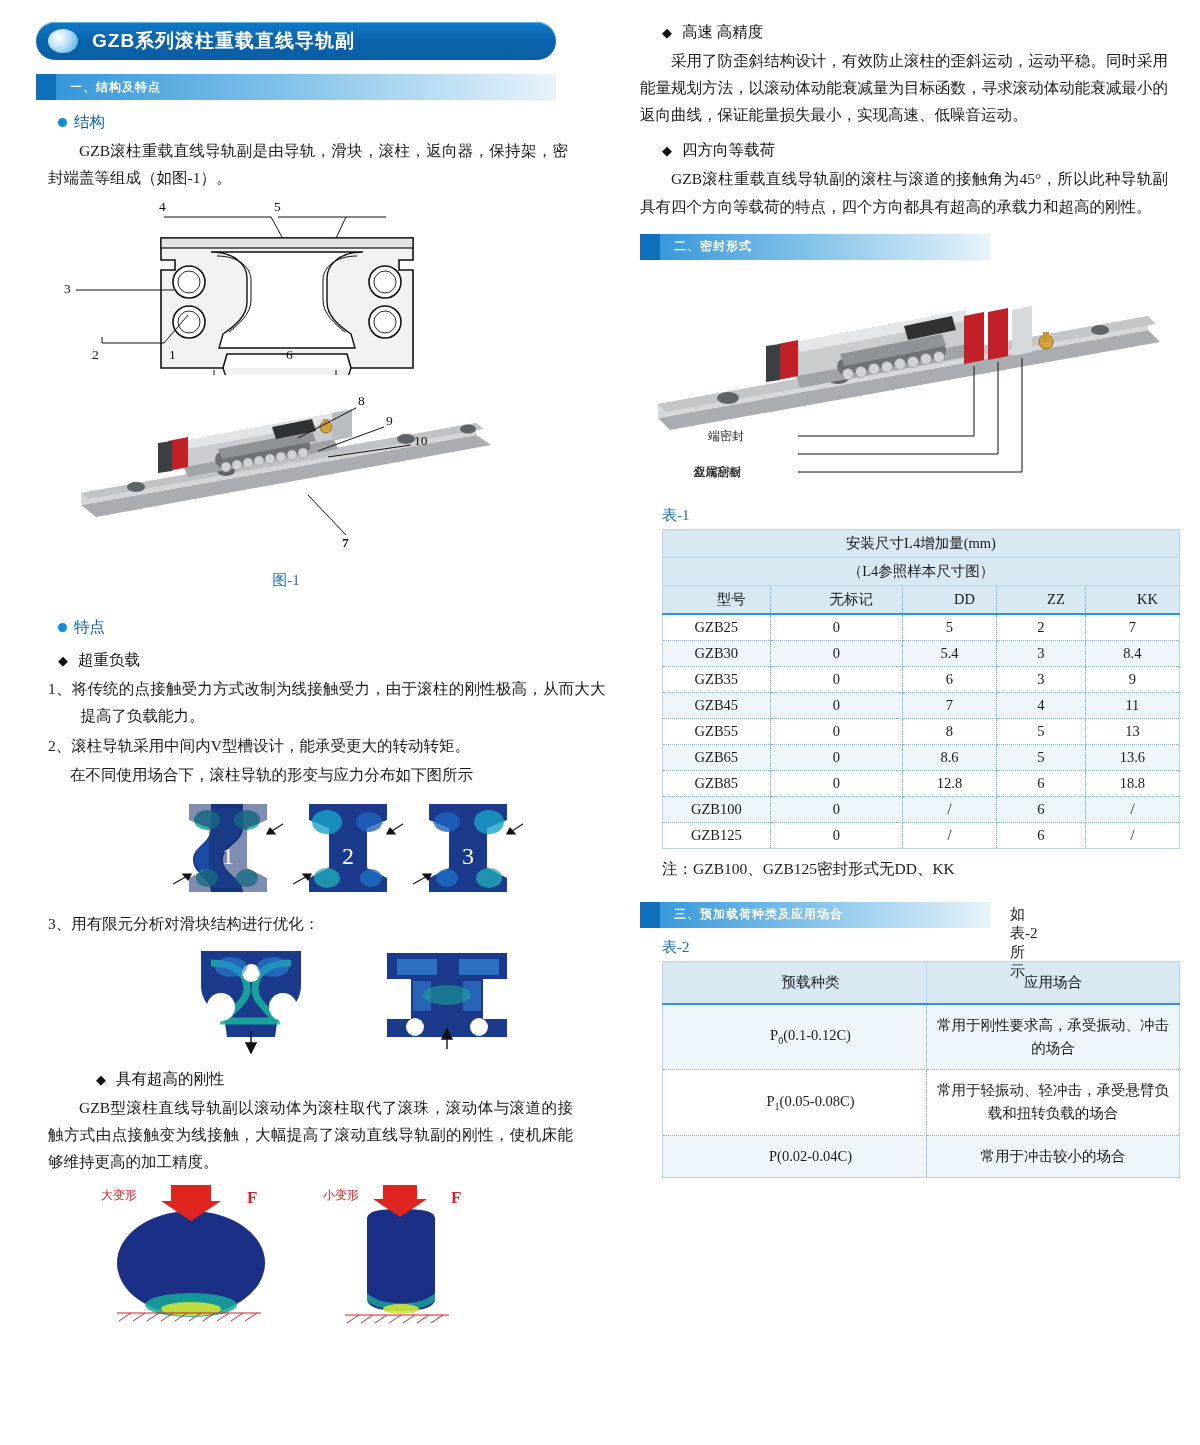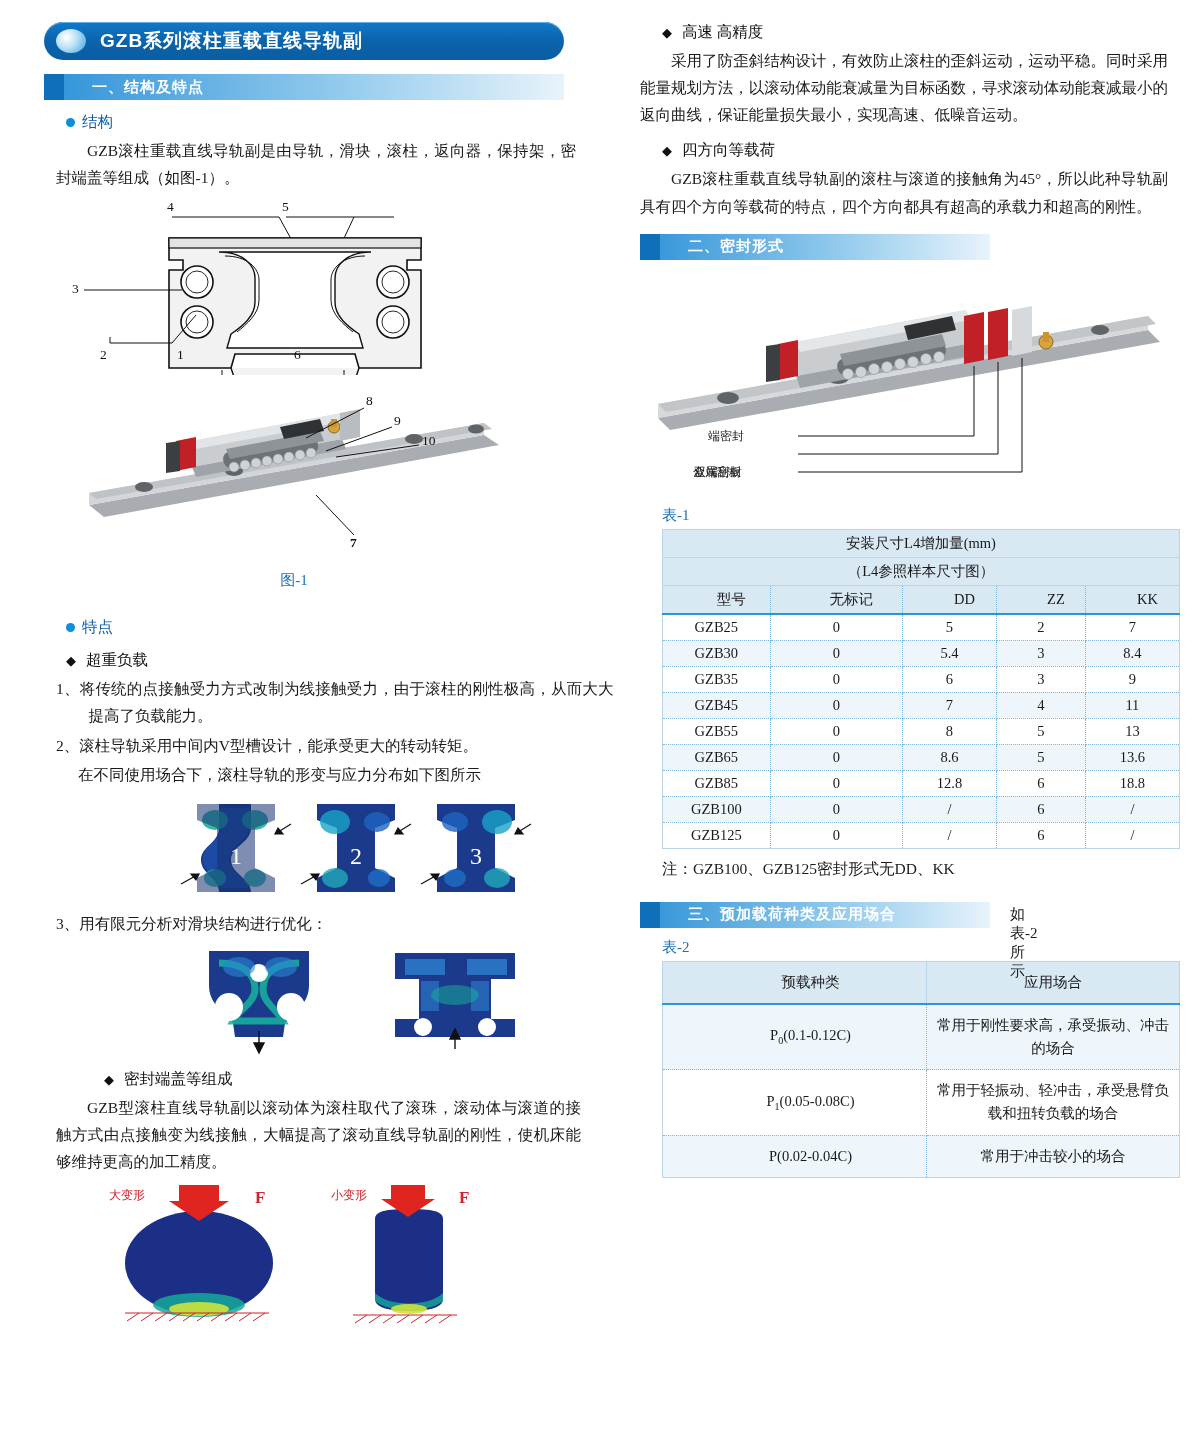--- a/index.html
+++ b/index.html
@@ -5,21 +5,21 @@
   html,body{margin:0;padding:0;}
   body{
     width:1200px;height:1445px;
     background:#ffffff;
     font-family:"Liberation Serif", serif;
     color:#1a1a1a;
     position:relative;
     overflow:hidden;
   }
   .page{position:relative;width:1200px;height:1445px;}
-  .col-left{position:absolute;left:44px;top:22px;width:560px;}
+  .col-left{position:absolute;left:36px;top:22px;width:560px;}
   .col-right{position:absolute;left:640px;top:22px;width:530px;}
 
   
   .title-banner{
     position:relative;
     width:520px;height:38px;
     border-radius:19px;
     background:linear-gradient(180deg,#1279c8 0%,#0a63ab 50%,#0a5ea3 100%);
     box-shadow:inset 0 1px 0 #5fb2e8;
     display:flex;align-items:center;
@@ -38,21 +38,21 @@
   
   .sec-bar{
     height:26px;width:100%;
     background:linear-gradient(90deg,#2f93d8 0%,#8fc9ec 55%,#e8f3fb 100%);
     display:flex;align-items:center;
     margin:14px 0 8px 0;
     position:relative;
   }
   .sec-bar .mark{width:20px;height:26px;background:#0f6fb8;flex:none;}
   .sec-bar .txt{
-    color:#ffffff;font-size:15px;font-weight:bold;margin-left:28px;
+    color:#ffffff;font-size:12px;font-weight:bold;margin-left:14px;
     font-family:Liberation Serif, serif;letter-spacing:1px;
   }
   .sec-bar-right{width:350px;}
   .sec-note{
     position:absolute;left:370px;top:3px;font-size:15px;color:#1a1a1a;
   }
 
   
   .sub-h{display:flex;align-items:center;margin:12px 0 4px 22px;font-size:15.5px;color:#0a5ea3;}
   .sub-h .dot{width:9px;height:9px;border-radius:50%;background:#0a8fd8;margin-right:7px;}
@@ -351,21 +351,21 @@
         </g>
         <g stroke="#111" stroke-width="1.4" fill="none">
           <line x1="386" y1="104" x2="386" y2="88"></line>
           <polygon points="386,84 381,94 391,94" fill="#111"></polygon>
         </g>
       </svg>
     </div>
 
     <div class="sub-h2" style="margin-top:14px;margin-left:60px;">
       <span class="dia">◆</span>
-      <span>密封端盖等组成</span>
+      <span>具有超高的刚性</span>
     </div>
 
     <p class="body" style="margin-left:12px;width:525px;">GZB型滚柱直线导轨副以滚动体为滚柱取代了滚珠，滚动体与滚道的接触方式由点接触变为线接触，大幅提高了滚动直线导轨副的刚性，使机床能够维持更高的加工精度。</p>
 
     <div class="fea-row3">
       <svg width="500" height="150" viewBox="0 0 500 150">
 
         <ellipse cx="130" cy="82" rx="74" ry="52" fill="#1b2f86"></ellipse>
         <ellipse cx="130" cy="124" rx="46" ry="12" fill="#16a89a" opacity="0.85"></ellipse>
         <ellipse cx="130" cy="128" rx="30" ry="7" fill="#cfe33a" opacity="0.9"></ellipse>

